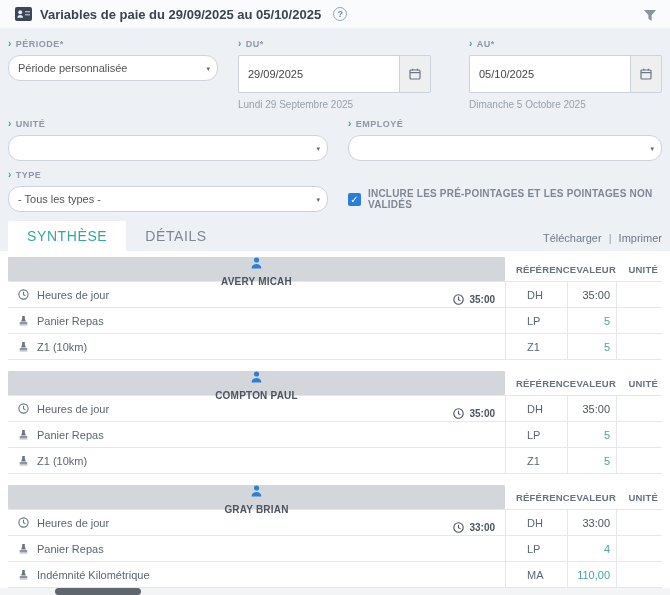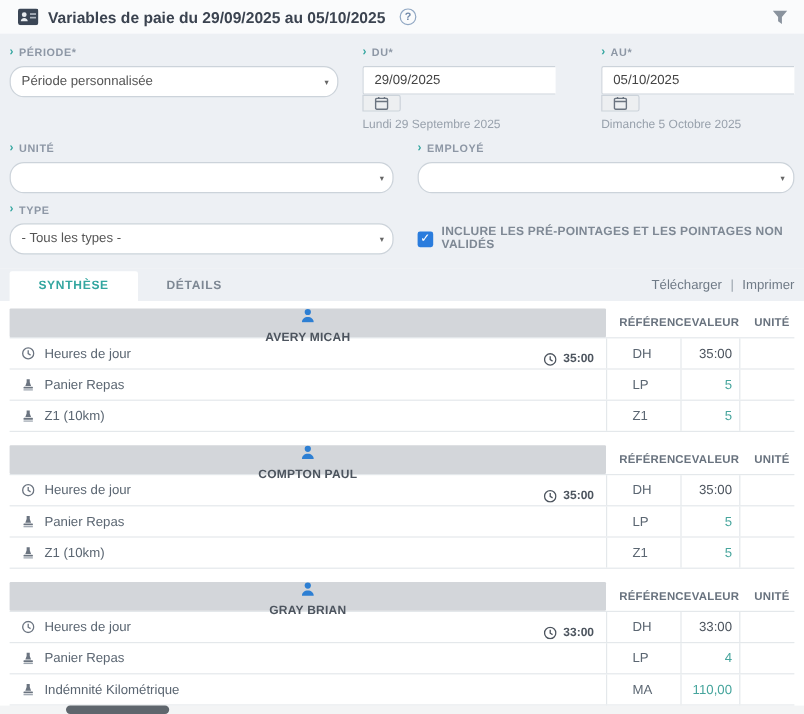--- a/index.html
+++ b/index.html
@@ -30,35 +30,35 @@
   .fcol-left{width:320px;margin-right:20px;}
   .fcol-right{flex:1;display:flex;gap:38px;}
   .fcol-right > div{flex:1;}
   .fcol-wide{flex:1;}
   .flabel{display:flex;align-items:center;gap:4px;font-size:9px;letter-spacing:.5px;
     color:var(--labelgray);margin:9px 0 6px;font-weight:700;}
   .chev{color:var(--accent);font-weight:700;font-size:10px;line-height:1;}
   .selectbox{position:relative;height:26px;background:#fff;border:1px solid var(--inputborder);
     border-radius:12px;display:flex;align-items:center;padding:0 9px;font-size:11px;color:#555;cursor:pointer;}
   .selectbox .caret{position:absolute;right:7px;top:9px;font-size:7px;color:#666;}
-  .dategroup{display:flex;height:38px;flex-direction:column;}
+  .dategroup{display:flex;height:38px;}
   .dategroup input{flex:1;min-width:0;border:1px solid var(--inputborder);border-right:none;
     border-radius:2px 0 0 2px;padding:0 9px;font-size:11px;color:#444;outline:none;background:#fff;
     font-family:"Liberation Sans",sans-serif;}
   .calbtn{width:32px;background:#edeff1;border:1px solid var(--inputborder);border-radius:0 2px 2px 0;
     display:flex;align-items:center;justify-content:center;cursor:pointer;}
   .hint{font-size:10px;color:#98a1ac;margin-top:6px;}
   .checkrow{display:flex;align-items:center;gap:7px;margin-top:27px;}
   .cbox{width:13px;height:13px;background:var(--cbblue);border-radius:2px;color:#fff;font-size:10px;
     line-height:13px;text-align:center;cursor:pointer;flex:none;}
   .cblabel{font-size:10px;color:#7e8894;letter-spacing:.2px;font-weight:700;}
 
   
   .tabsrow{background:#edf0f4;display:flex;align-items:flex-end;padding:0 8px;height:27px;}
-  .tab{padding:7px 24px;font-size:10px;letter-spacing:.6px;color:#7d8793;cursor:pointer;font-weight:700;}
+  .tab{padding:7px 19px;font-size:14px;letter-spacing:.6px;color:#7d8793;cursor:pointer;font-weight:400;}
   .tab.active{background:#fff;color:var(--accent);border-radius:2px 2px 0 0;}
   .toplinks{margin-left:auto;font-size:11px;color:#6f7a86;padding-bottom:7px;}
   .toplinks span.link{cursor:pointer;}
   .toplinks .sep{color:#9aa3ad;padding:0 4px;}
 
   
   .content{background:#fff;padding:6px 8px 0;}
   .section{margin-bottom:11px;}
   .sec-header{display:flex;height:24px;align-items:stretch;}
   .namebar{width:497px;background:var(--bargray);border-radius:1px;display:flex;align-items:center;

